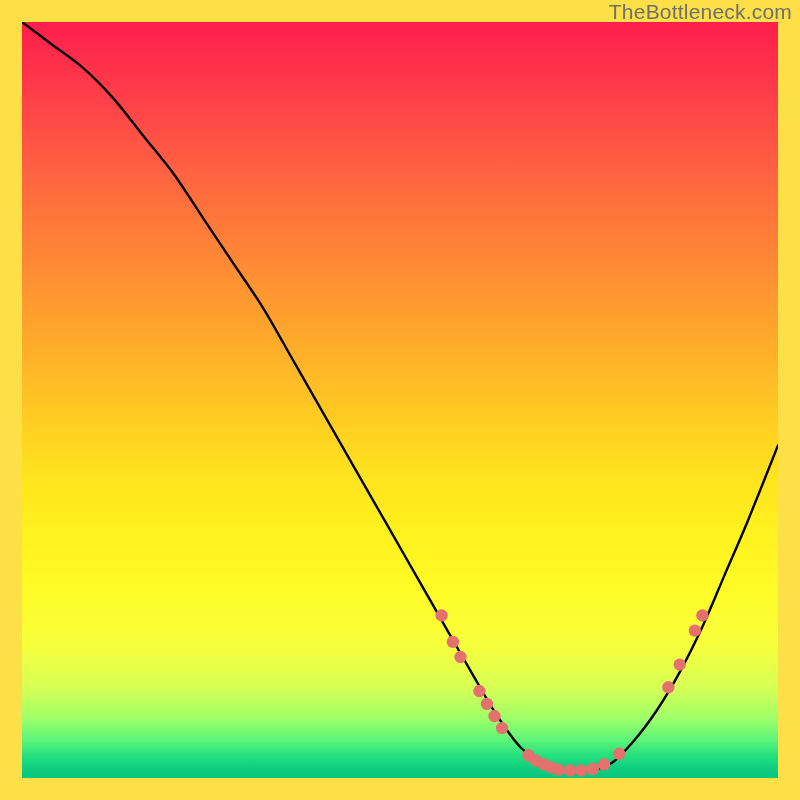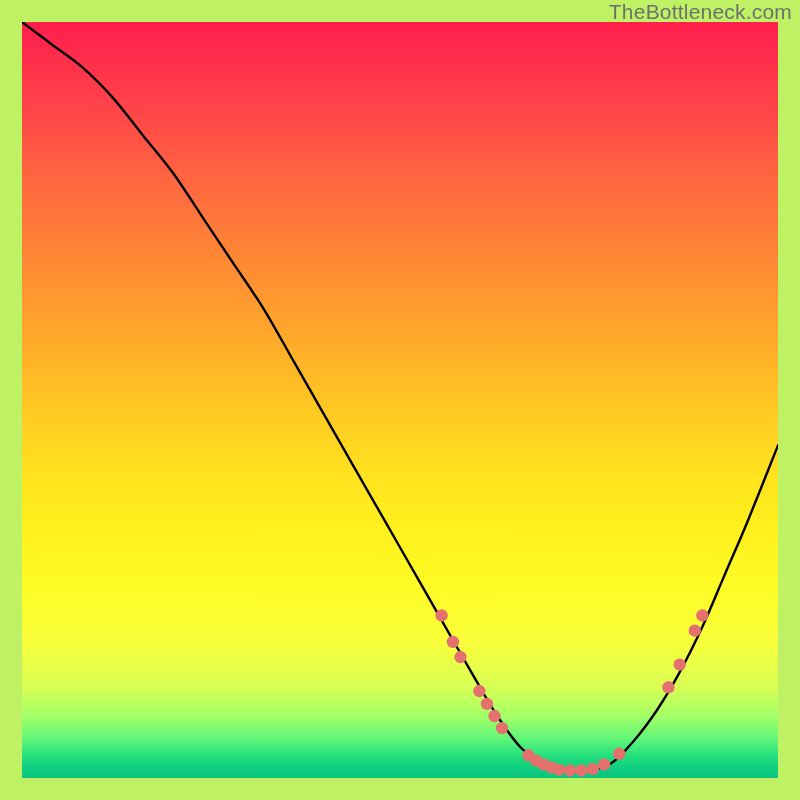--- a/index.html
+++ b/index.html
@@ -8,21 +8,21 @@
     width: 800px;
     height: 800px;
     background: #000;
     overflow: hidden;
     font-family: Arial, Helvetica, sans-serif;
   }
   .outer {
     position: relative;
     width: 800px;
     height: 800px;
-    background: #bef264;
+    background: #fde047;
   }
   .plot-area {
     position: absolute;
     left: 22px;
     top: 22px;
     width: 756px;
     height: 756px;
     background: linear-gradient(to bottom,
       #ff1e4c 0%,
       #ff3f4a 10%,

